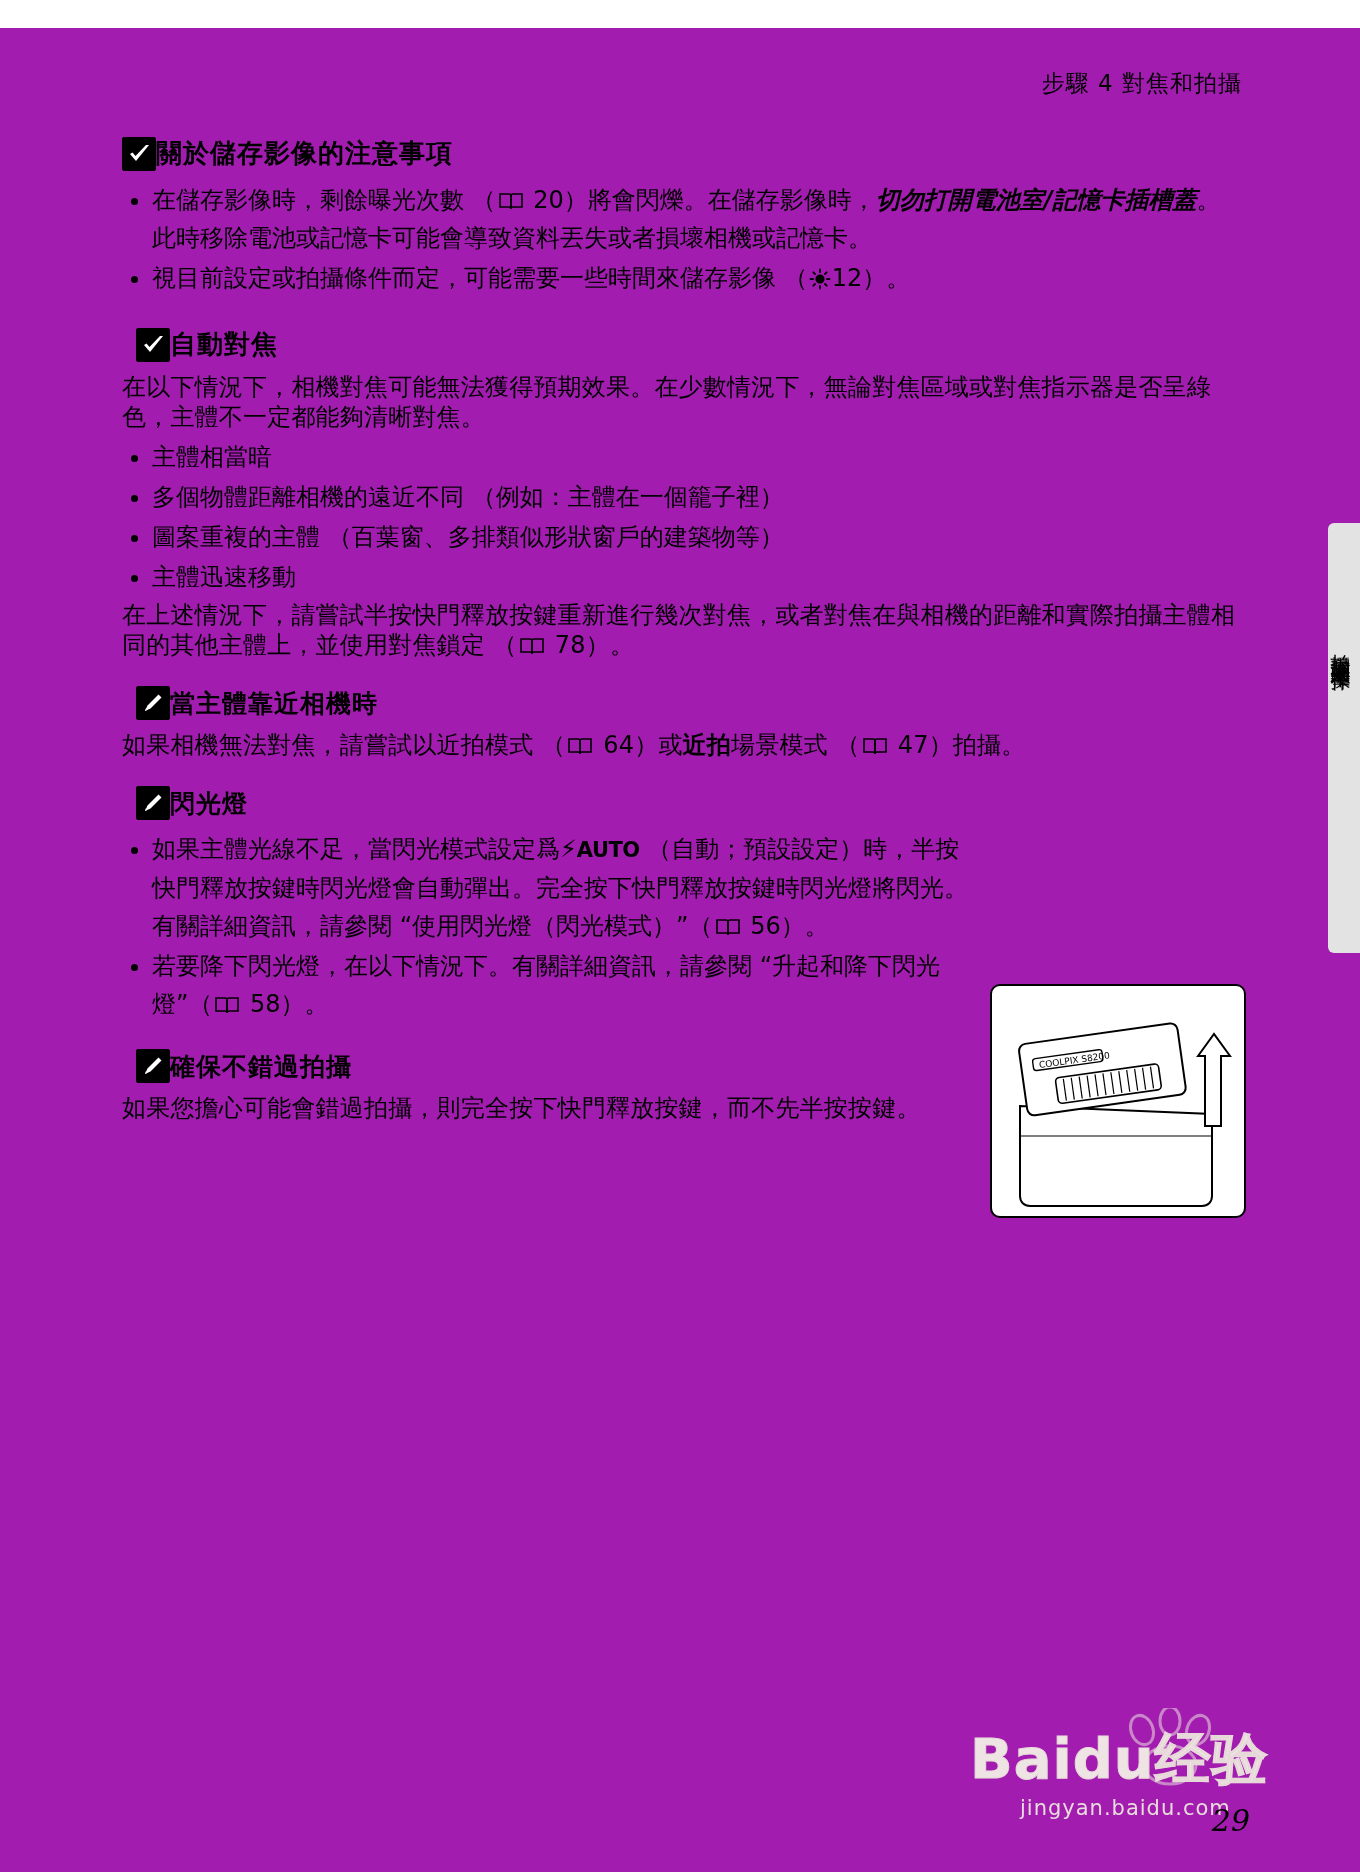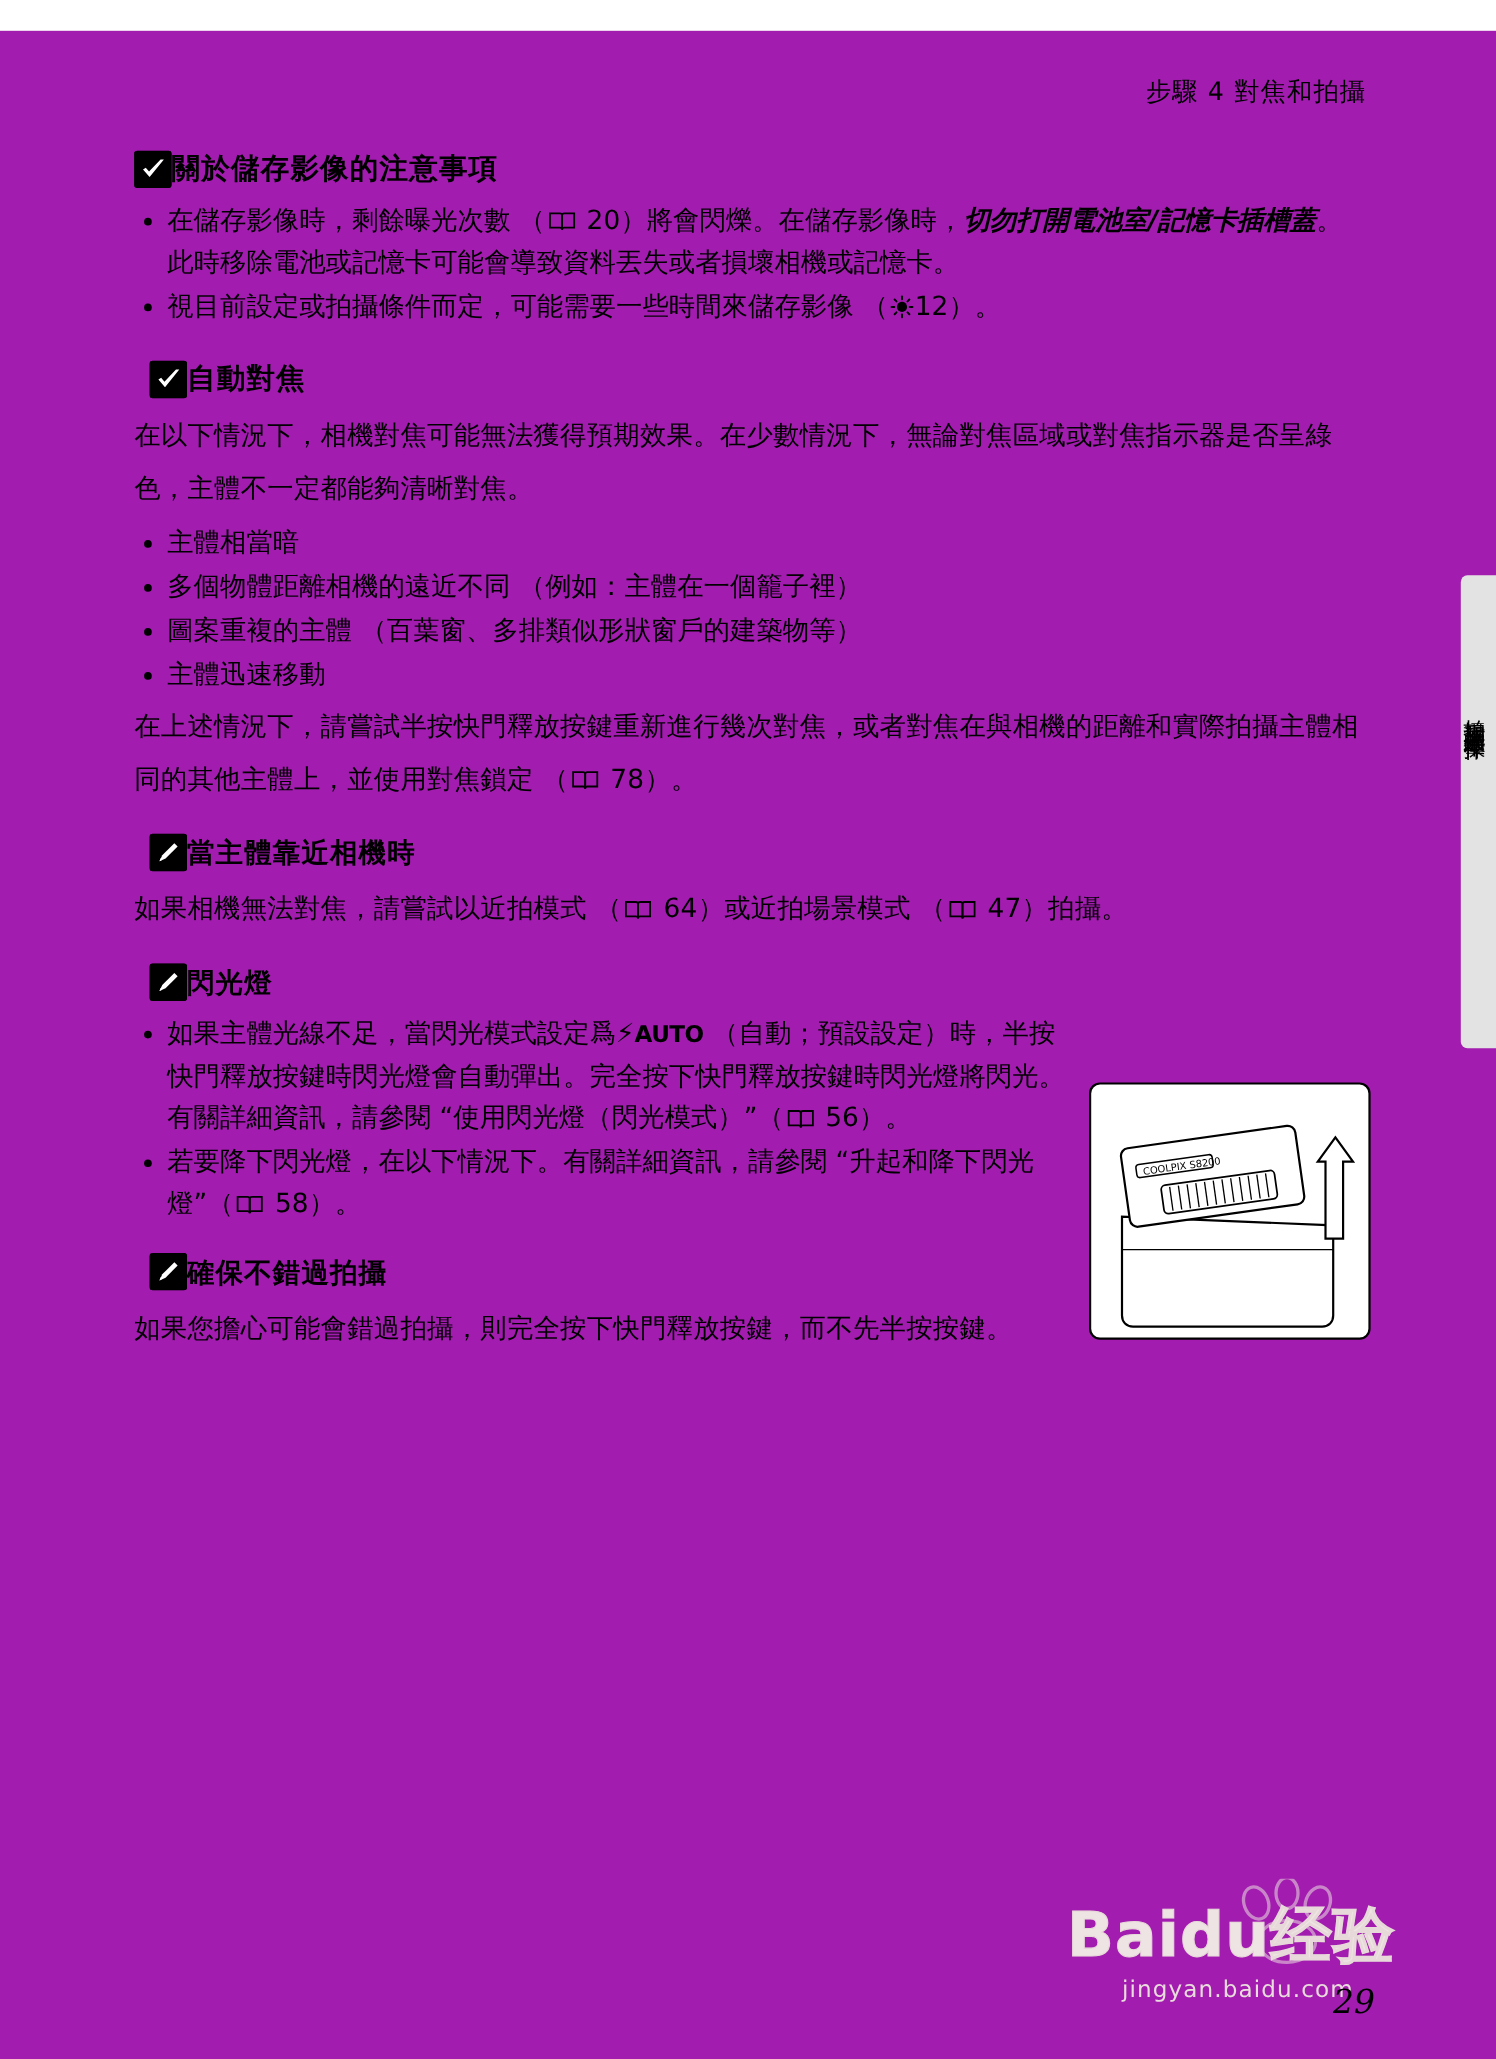--- a/index.html
+++ b/index.html
@@ -86,21 +86,21 @@
     font-weight: bold;
     letter-spacing: 1px;
   }
   .sec-title.small {
     font-size: 25px;
   }
 
   
   p.body {
     font-size: 24px;
-    line-height: 48px;
+    line-height: 30px;
     margin: 0 0 6px 0;
     letter-spacing: 0.2px;
   }
   ul.bullets {
     list-style: none;
     margin: 0 0 4px 0;
     padding: 0;
   }
   ul.bullets > li {
     position: relative;
@@ -116,21 +116,21 @@
     top: 17px;
     width: 7px;
     height: 7px;
     background: #000;
     border-radius: 50%;
   }
   .bolditalic {
     font-weight: bold;
     font-style: italic;
   }
-  .b { font-weight: normal; }
+  .b { font-weight: bold; }
 
   
   .ref {
     display: inline-block;
     vertical-align: -3px;
     margin: 0 2px;
   }
   .ref svg { display: block; }
 
   .bulb {

